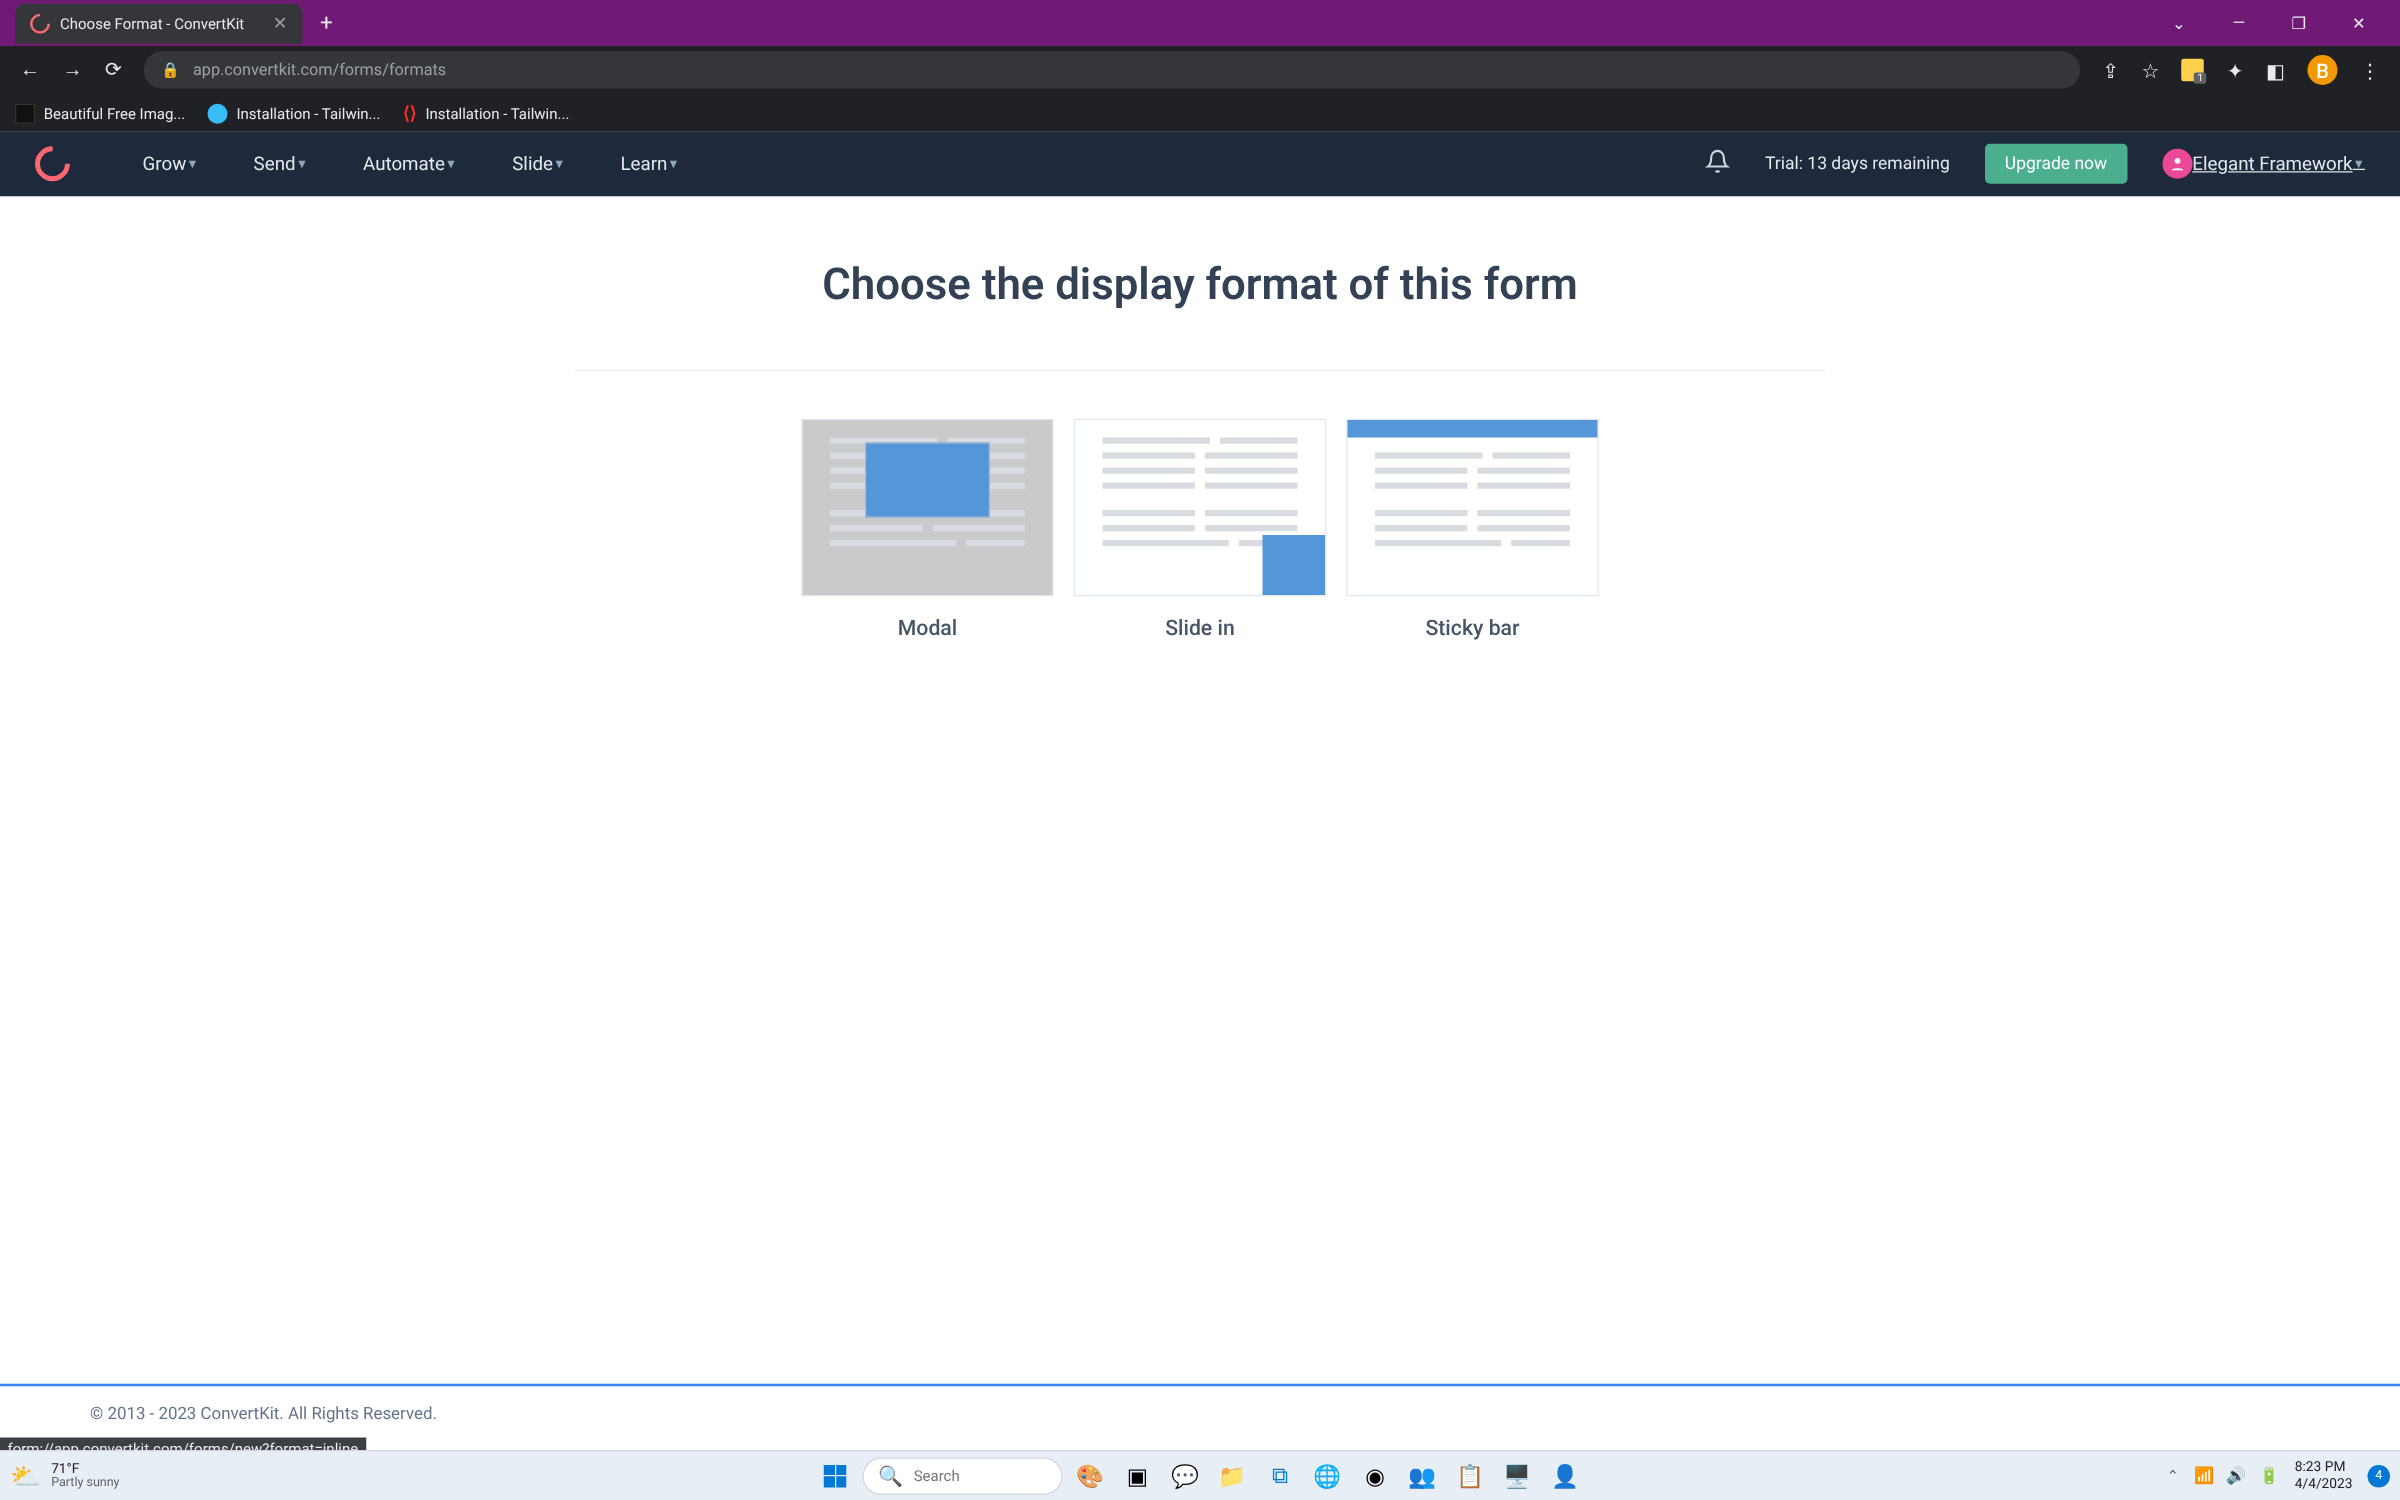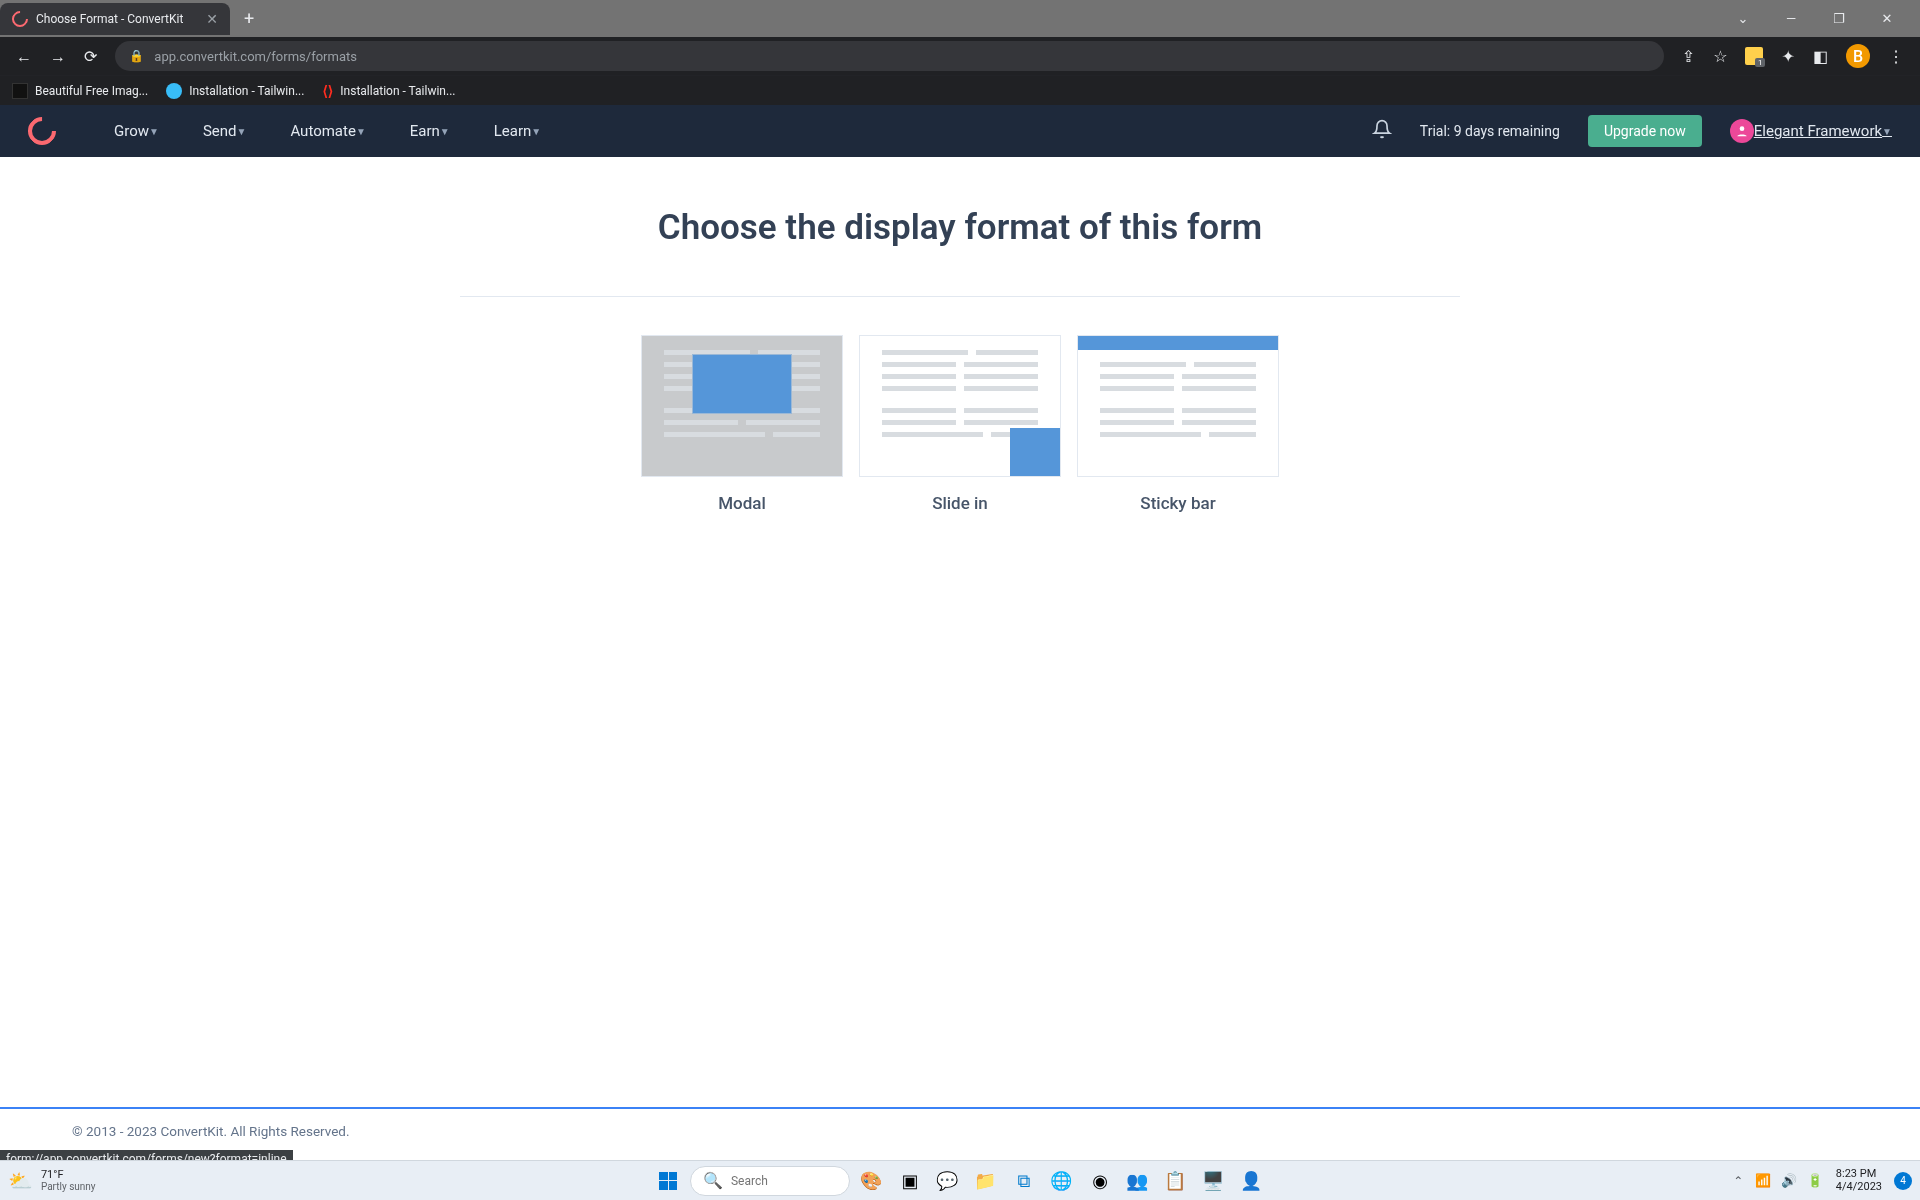--- a/index.html
+++ b/index.html
@@ -1,20 +1,20 @@
 <!DOCTYPE html>
 <html><head>
 <meta charset="utf-8">
 <style>
 * { margin: 0; padding: 0; box-sizing: border-box; font-family: -apple-system, BlinkMacSystemFont, "Segoe UI", Roboto, Arial, sans-serif; }
 body { width: 1920px; height: 1200px; overflow: hidden; background: #fff; position: relative; }
 
 
 .browser-chrome { background: #202124; }
-.tab-bar { height: 37px; display: flex; align-items: center; padding-left: 0; background: #737373; }
+.tab-bar { height: 37px; display: flex; align-items: center; padding-left: 12px; background: #701a75; }
 .tab { display: flex; align-items: center; background: #35363a; height: 32px; padding: 0 12px; border-radius: 8px 8px 0 0; gap: 8px; width: 230px; }
 .tab-favicon { width: 16px; height: 16px; border-radius: 50%; border: 2.5px solid #fb6970; border-top-color: transparent; transform: rotate(45deg);}
 .tab-title { color: #e8eaed; font-size: 12px; flex: 1; white-space: nowrap; overflow: hidden; text-overflow: ellipsis; }
 .tab-close { color: #9aa0a6; font-size: 14px; cursor: pointer; }
 .new-tab { color: #e8eaed; font-size: 18px; margin-left: 14px; cursor: pointer; }
 .window-controls { margin-left: auto; display: flex; gap: 18px; padding-right: 18px; color: #e8eaed; font-size: 13px;}
 .window-controls span { cursor: pointer; width: 30px; text-align: center; }
 
 .addr-bar { height: 38px; display: flex; align-items: center; padding: 0 12px; background: #202124; gap: 18px; }
 .nav-arrows { display: flex; gap: 18px; color: #e8eaed; font-size: 16px; padding-left: 4px;}
@@ -161,36 +161,36 @@
       </div>
     <div class="app-nav-item">
         <span>Send</span>
         <span class="chev">▼</span>
       </div>
     <div class="app-nav-item">
         <span>Automate</span>
         <span class="chev">▼</span>
       </div>
     <div class="app-nav-item">
-        <span>Earn</span>
+        <span>Slide</span>
         <span class="chev">▼</span>
       </div>
     <div class="app-nav-item">
         <span>Learn</span>
         <span class="chev">▼</span>
       </div>
   </div>
   <div class="app-header-right">
     <span class="bell-icon">
       <svg width="20" height="20" viewBox="0 0 24 24" fill="none" stroke="currentColor" stroke-width="2">
           <path d="M18 8A6 6 0 0 0 6 8c0 7-3 9-3 9h18s-3-2-3-9"></path>
           <path d="M13.73 21a2 2 0 0 1-3.46 0"></path>
         </svg>
     </span>
-    <span class="trial-text">Trial: 9 days remaining</span>
+    <span class="trial-text">Trial: 13 days remaining</span>
     <button class="upgrade-btn">Upgrade now</button>
     <div class="user-menu">
       <span class="user-avatar">
         <svg viewBox="0 0 24 24" fill="#fff">
             <circle cx="12" cy="8" r="4"></circle>
             <path d="M4 21c0-4 16-4 16 0"></path>
           </svg>
       </span>
       <span>Elegant Framework</span>
       <span class="chev">▼</span>

